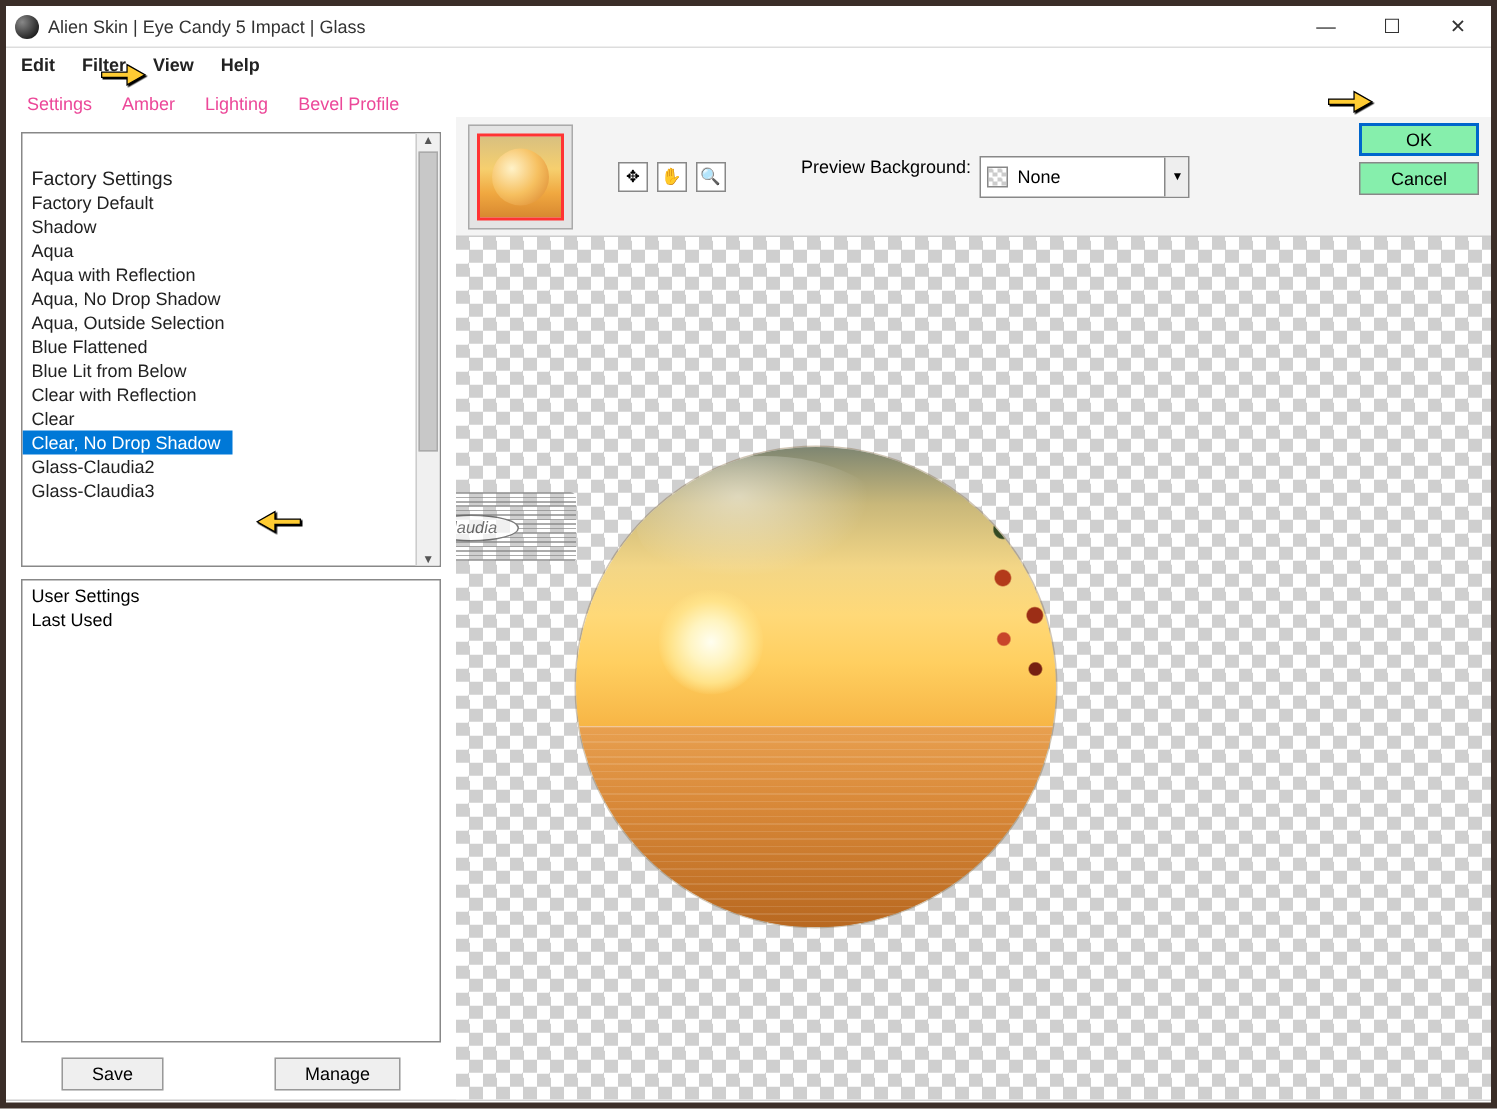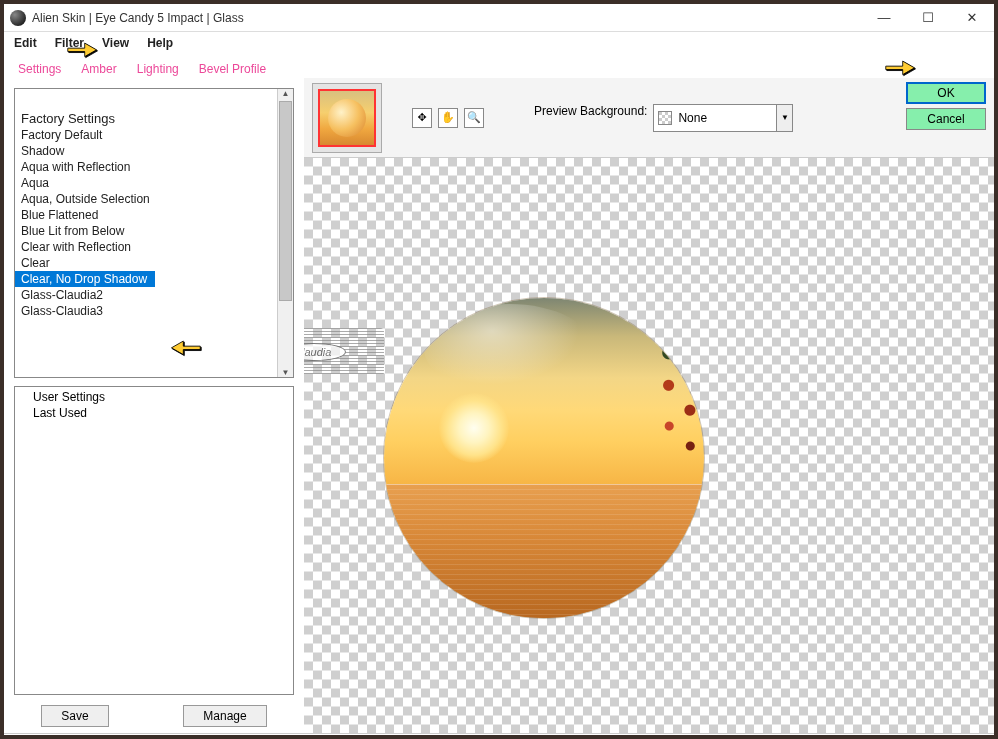--- a/index.html
+++ b/index.html
@@ -19,21 +19,21 @@
     .tabrow { display: flex; align-items: center; }
     .factory-list { border: 1px solid #888; margin-top: 4px; height: 290px; position: relative; display:flex; }
     .list-inner { flex:1; overflow:hidden;margin-top:21px; }
     .factory-list .item { padding: 1px 6px; font-size: 12px; color: #222; cursor: default; white-space: nowrap; }
     .factory-list .item.header { font-size: 13px; }
     .factory-list .item.selected { background: #0a84ff; background: #1e90ff; background: #0a64c8; background:#0078d7; color: #ffffff; width: fit-content; padding-right:8px;}
     .factory-list .scrollbar { width: 16px; background: #f0f0f0; border-left: 1px solid #ccc; position: relative; }
     .factory-list .scrollbar::before { content:"▲"; position:absolute; top:0; left:0; right:0; text-align:center; font-size:8px; color:#555;}
     .factory-list .scrollbar::after { content:"▼"; position:absolute; bottom:0; left:0; right:0; text-align:center; font-size:8px; color:#555;}
     .factory-list .thumb { position: absolute; top:12px; left:1px; right:1px; height: 200px; background: #c8c8c8; border: 1px solid #aaa;}
-    .user-list { border: 1px solid #888; margin-top: 8px; flex: 1; padding: 2px 12px; }
+    .user-list { border: 1px solid #888; margin-top: 8px; flex: 1; padding: 2px 0; }
     .user-list .item { padding: 1px 6px; font-size: 12px; }
     .bottom-btns { display: flex; justify-content: space-around; padding: 10px 0 6px 0; gap: 20px;}
     .btn { border: 1px solid #999; background: #efefef; padding: 3px 19px; font-size: 12px; cursor: default; }
     .right-panel { flex: 1; display: flex; flex-direction: column; }
     .right-top { height: 80px; background: #f4f4f4; border-bottom: 1px solid #ccc; display: flex; align-items: center; padding: 6px 8px; gap: 10px; position: relative; }
     .thumb-preview { width: 70px; height: 70px; background: #e4e4e4; border: 1px solid #aaa; display:flex; align-items:center; justify-content:center; }
     .thumb-preview .inner { width: 58px; height: 58px; border: 2px solid #f33; background: linear-gradient(to bottom, #d8c080 0%, #f6cf6e 40%, #f0a840 70%, #d88830 100%); display:flex; align-items:center; justify-content:center;}
     .thumb-preview .circle { width: 38px; height: 38px; border-radius:50%; background: radial-gradient(circle at 35% 35%, #fff2c8, #f6c060 50%, #d8802a 100%); }
     .tool-icons { display: flex; gap: 6px; align-items: center; margin-left: 20px;}
     .tool-icon { width: 20px; height: 20px; border: 1px solid #888; background: #fff; display:flex; align-items:center; justify-content:center; font-size:11px;}
@@ -94,22 +94,23 @@
 
 <div class="content">
 
   <div class="left-panel">
 
     <div class="factory-list">
       <div class="list-inner">
         <div class="item header">Factory Settings</div>
         <div class="item">Factory Default</div>
         <div class="item">Shadow</div>
+        <div class="item">Aqua</div>
         <div class="item">Aqua with Reflection</div>
-        <div class="item">Aqua</div>
+        <div class="item">Aqua, No Drop Shadow</div>
         <div class="item">Aqua, Outside Selection</div>
         <div class="item">Blue Flattened</div>
         <div class="item">Blue Lit from Below</div>
         <div class="item">Clear with Reflection</div>
         <div class="item">Clear</div>
         <div class="item selected">Clear, No Drop Shadow</div>
         <div class="item">Glass-Claudia2</div>
         <div class="item">Glass-Claudia3</div>
       </div>
       <div class="scrollbar">

